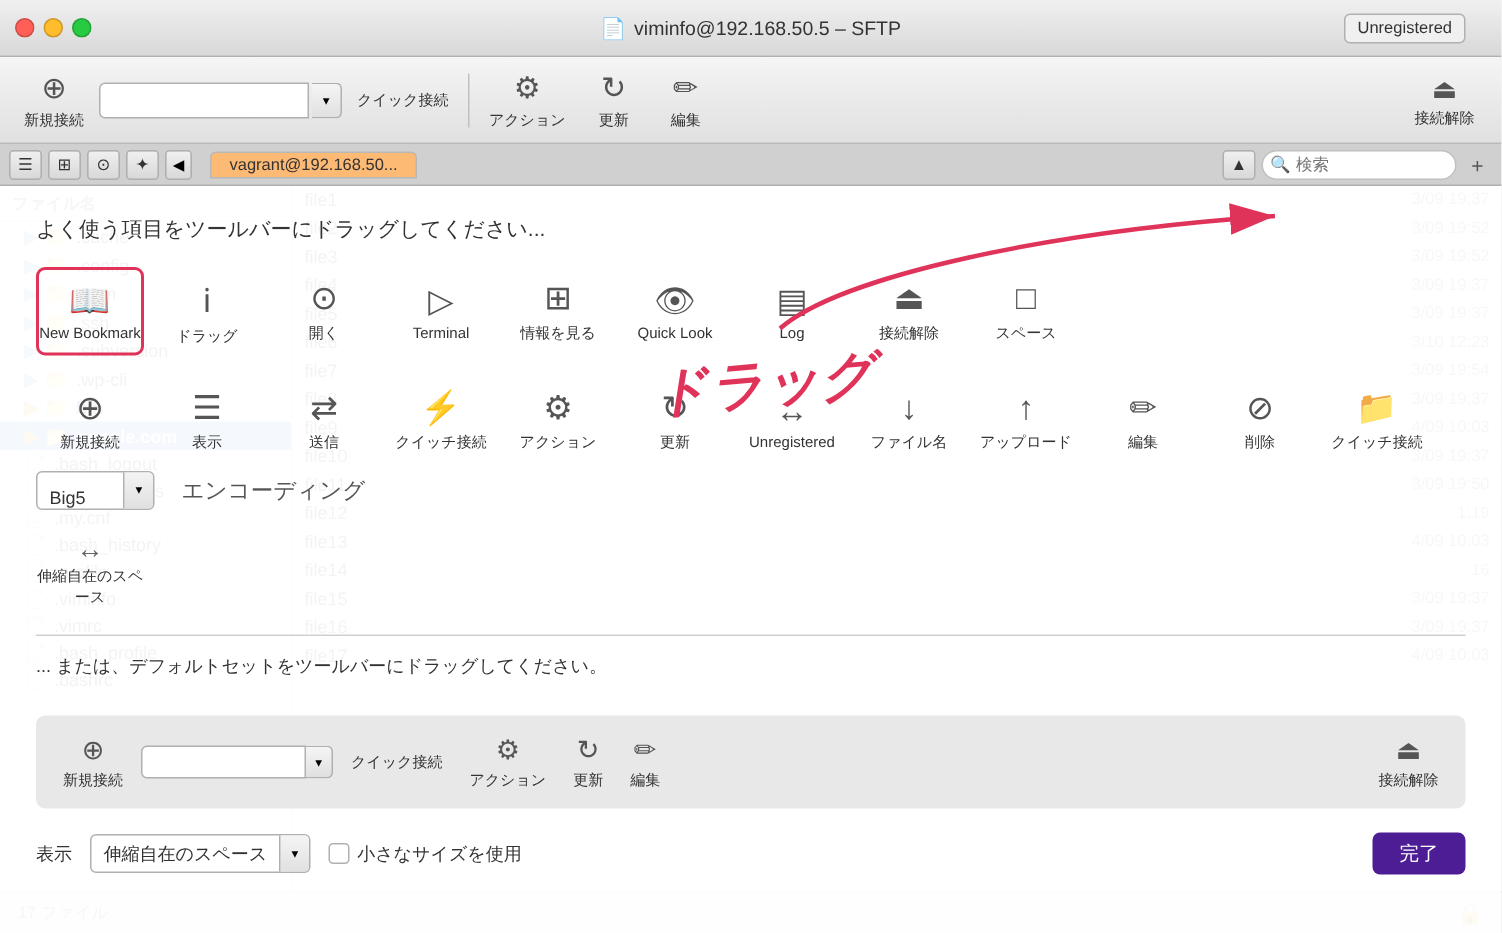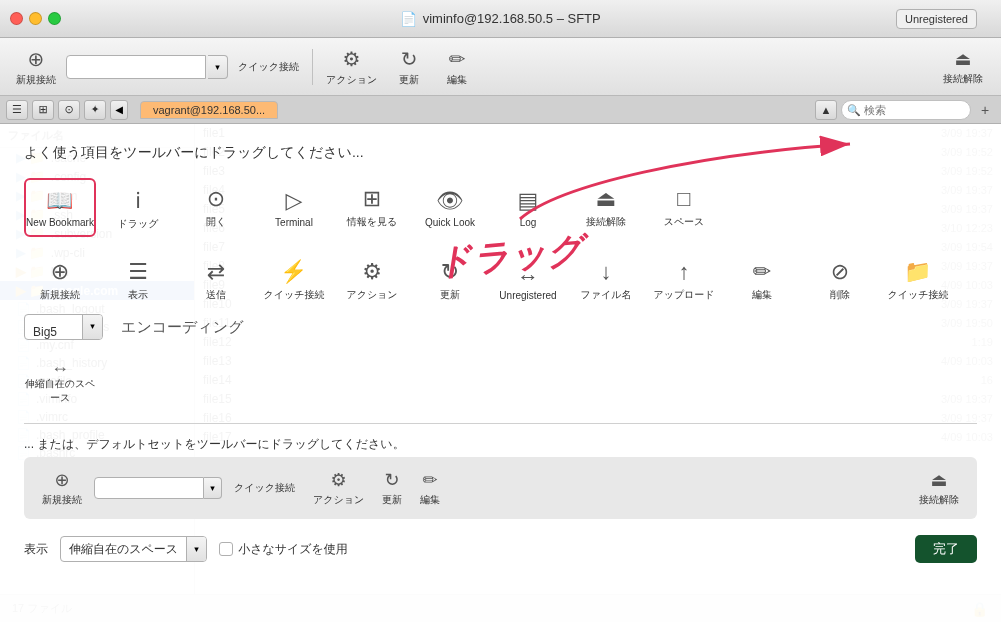--- a/index.html
+++ b/index.html
@@ -407,21 +407,21 @@
     .checkbox {
       width: 14px;
       height: 14px;
       border: 1px solid #b0b0b0;
       border-radius: 3px;
       background: white;
     }
     .checkbox-label { font-size: 12px; color: #333; }
     .done-btn {
       margin-left: auto;
-      background: #14532d;
+      background: #4c1d95;
       color: white;
       border: none;
       border-radius: 5px;
       padding: 5px 18px;
       font-size: 13px;
       cursor: pointer;
     }
 
     
     .right-panel {
@@ -829,21 +829,21 @@
 
     <div style="display:flex;align-items:center;gap:8px;margin-bottom:10px;">
       <div style="display:flex;flex-direction:column;align-items:center;width:72px;">
         <span style="font-size:18px;color:#666;">↔</span>
         <span style="font-size:10px;color:#333;text-align:center;">伸縮自在のスペース</span>
       </div>
     </div>
 
     <div class="separator-line"></div>
 
-    <div style="font-size:12px;color:#333;margin-bottom:4px;">... または、デフォルトセットをツールバーにドラッグしてください。</div>
+    <div style="font-size:12px;color:#333;margin-bottom:24px;">... または、デフォルトセットをツールバーにドラッグしてください。</div>
 
     <div class="default-toolbar-section">
       <div class="def-item">
         <span class="def-icon">⊕</span>
         <span class="def-label">新規接続</span>
       </div>
       <div class="def-connect-group">
         <input class="def-input" type="text" style="">
         <div class="def-arrow">▾</div>
       </div>

